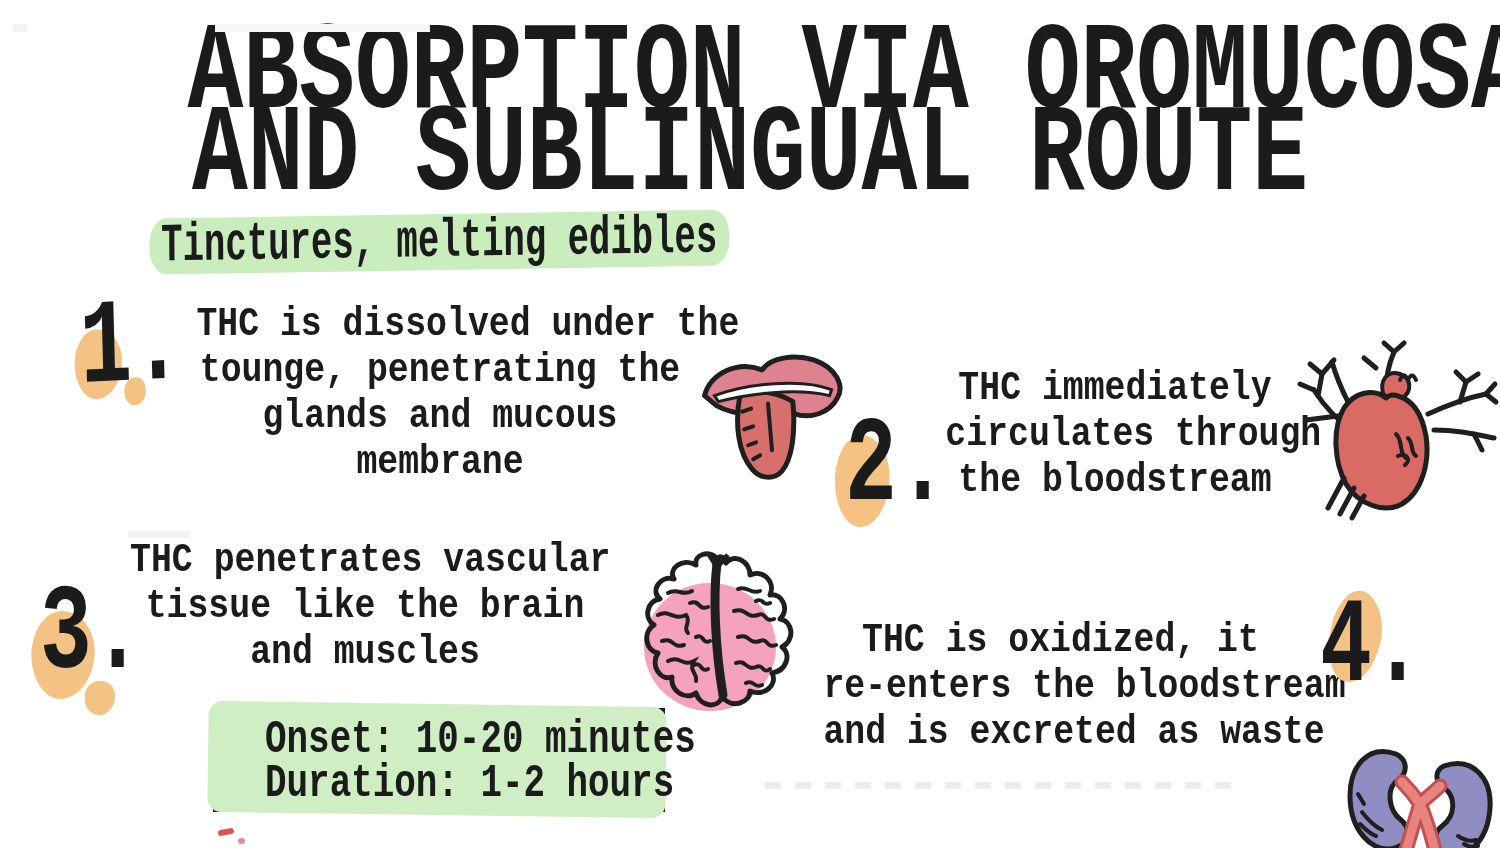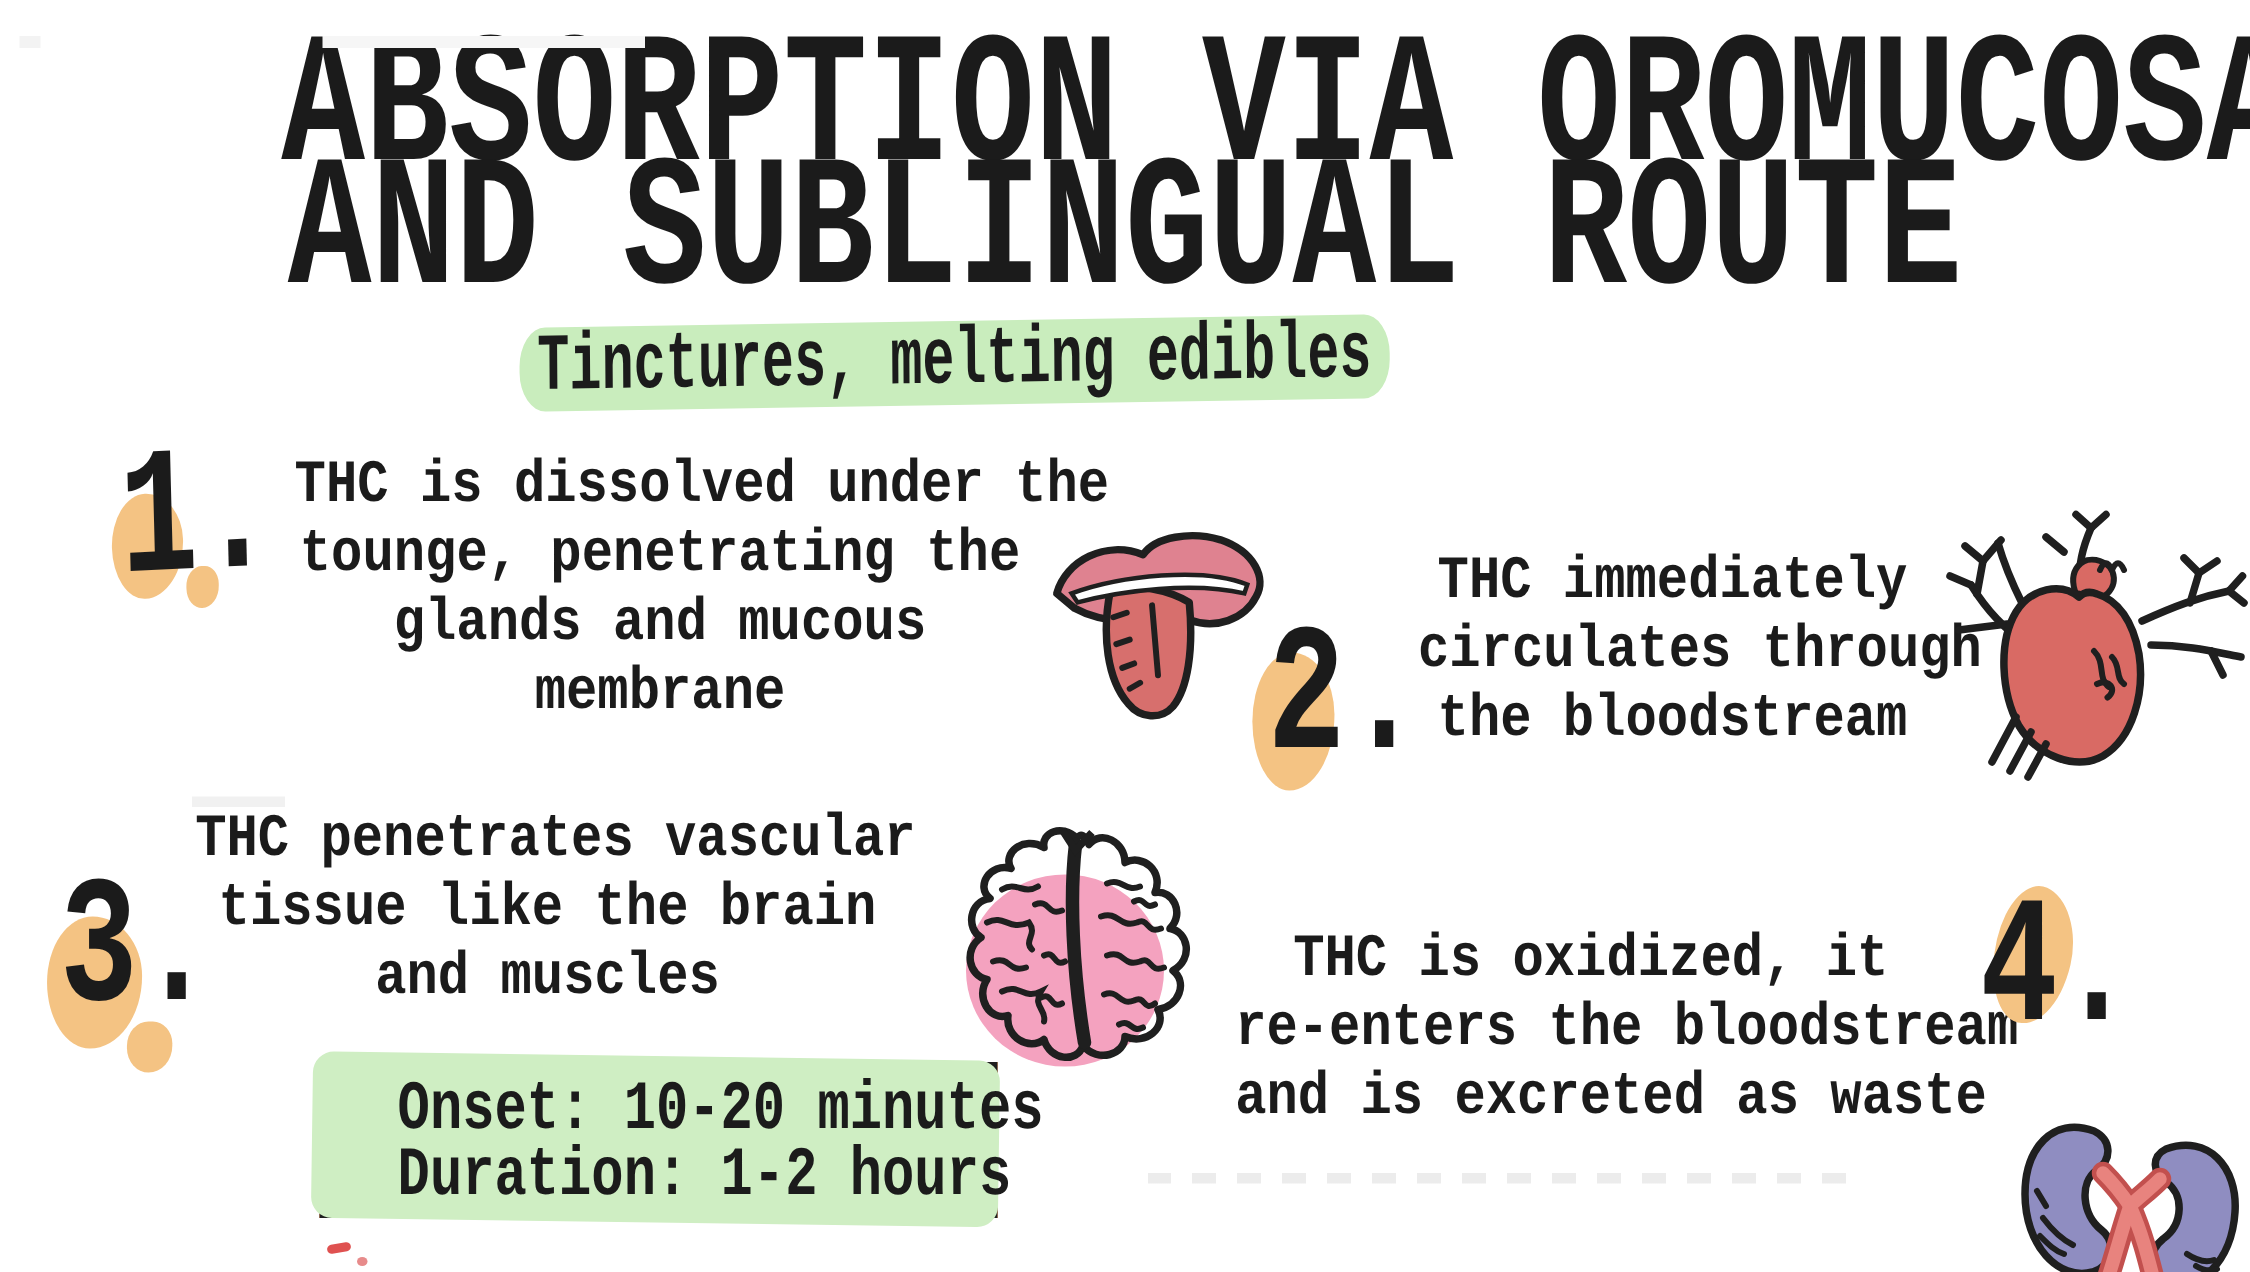--- a/index.html
+++ b/index.html
@@ -18,21 +18,21 @@
   
   .title { top:33px; left:0; width:1500px; text-align:center; }
   .title-line {
     display:block;
     font-size:124px; line-height:82px; letter-spacing:0;
     transform:scaleX(0.75); transform-origin:50% 50%;
     white-space:nowrap;
   }
 
   
-  .subtitle-wrap { top:214px; left:0; width:1272px; text-align:center; }
+  .subtitle-wrap { top:214px; left:0; width:1272px; }
   .subtitle-pill {
     display:inline-block;
     background:#c9edbd;
     border-radius:26px;
     padding:0 18px;
     line-height:56px; font-size:54px;
     transform:scaleX(0.66) rotate(-0.6deg);
     transform-origin:50% 50%;
     white-space:nowrap;
   }

